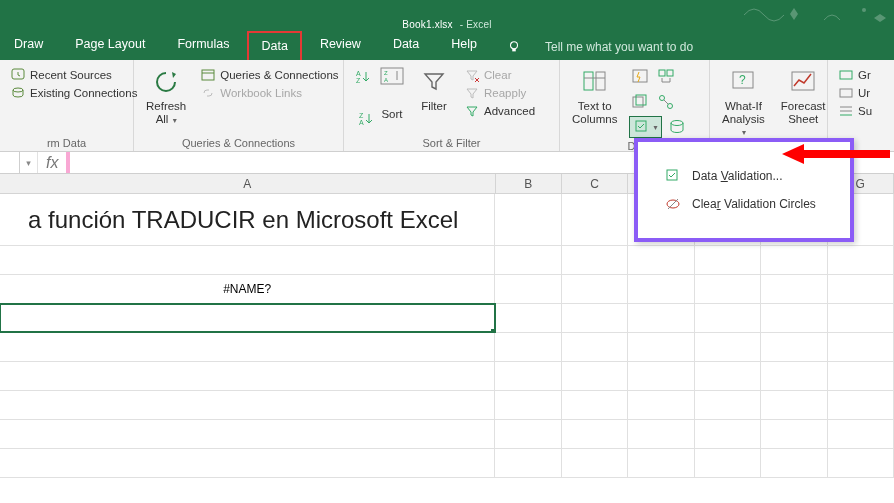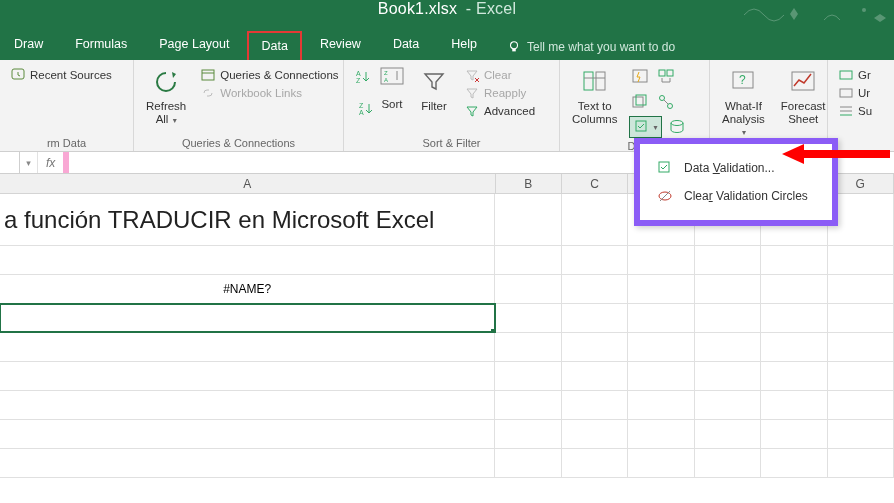--- a/index.html
+++ b/index.html
@@ -1,26 +1,26 @@
 <!DOCTYPE html>
 <html><head>
 <meta charset="utf-8">
 <style>
   * { box-sizing: border-box; margin: 0; padding: 0; font-family: "Segoe UI", Arial, sans-serif; }
   body { background: #fff; width: 894px; height: 503px; overflow: hidden; position: relative; }
   
-  .titlebar { background: #217346; height: 30px; display: flex; align-items: flex-start; justify-content: center; color: #fff; font-size: 16px; position: relative; }
+  .titlebar { background: #217346; height: 30px; display: flex; align-items: flex-end; justify-content: center; color: #fff; font-size: 10px; position: relative; }
   .titlebar-text { letter-spacing: 0.2px; }
   .titlebar-suffix { color: #d0e8dc; margin-left: 4px; }
   .titlebar-decor { position: absolute; right: 0; top: 0; width: 160px; height: 30px; opacity: 0.25; }
   
   .tabs { background: #217346; height: 30px; display: flex; align-items: flex-end; gap: 4px; }
   .tab-item { color: #fff; font-size: 12.5px; padding: 6px 12px 7px; cursor: pointer; border: 2px solid transparent; }
   .tab-item.active { background: #217346; border: 2px solid #e53935; border-bottom: none; }
-  .tell-me { display: flex; align-items: center; gap: 6px; color: #d0e8dc; font-size: 12px; padding: 6px 12px; cursor: text; }
+  .tell-me { display: flex; align-items: center; gap: 24px; color: #d0e8dc; font-size: 12px; padding: 6px 12px; cursor: text; }
   .lightbulb { width: 14px; height: 14px; }
   
   .ribbon { background: #f3f3f3; border-bottom: 1px solid #cfcfcf; height: 92px; display: flex; }
   .ribbon-group { border-right: 1px solid #d8d8d8; padding: 4px 8px 2px; display: flex; flex-direction: column; justify-content: space-between; }
   .ribbon-group-label { text-align: center; font-size: 11px; color: #666; padding-top: 2px; }
   .ribbon-body { display: flex; gap: 8px; flex: 1; }
   
   .ribbon-item-v { display: flex; flex-direction: column; align-items: center; gap: 2px; font-size: 11.5px; color: #333; cursor: pointer; padding: 2px 4px; }
   .ribbon-item-v .icon-box { width: 32px; height: 32px; display: flex; align-items: center; justify-content: center; }
   .ribbon-item-v .label-lines { text-align: center; line-height: 1.1; }
@@ -30,42 +30,42 @@
   .ribbon-item-h.disabled { color: #a7a7a7; text-align: right; }
   
   .stack { display: flex; flex-direction: column; gap: 0px; justify-content: flex-start; padding-top: 2px; }
   
   .small-btn { width: 22px; height: 22px; display: flex; align-items: center; justify-content: center; cursor: pointer; }
   .split-arrow { font-size: 8px; color: #666; margin-left: 1px; }
   
   .dv-split { display: flex; align-items: center; border: 1px solid #217346; background: #cde6da; padding: 2px 4px; cursor: pointer; gap: 2px; }
   
   
-  .dropdown { position: absolute; top: 138px; left: 634px; background: #fff; border: 6px solid #8b5cf6; box-shadow: 2px 2px 6px rgba(0,0,0,0.2); z-index: 50; font-size: 12px; min-width: 200px; padding: 10px; }
+  .dropdown { position: absolute; top: 138px; left: 634px; background: #fff; border: 4px solid #8b5cf6; box-shadow: 2px 2px 6px rgba(0,0,0,0.2); z-index: 50; font-size: 12px; min-width: 200px; padding: 20px; }
   .dropdown-item { display: flex; align-items: center; gap: 10px; padding: 5px 14px 5px 6px; cursor: pointer; color: #333; }
   .dropdown-icon { width: 18px; height: 18px; display: flex; align-items: center; justify-content: center; }
   
   
   .arrow-mark { position: absolute; top: 144px; left: 782px; z-index: 60; display: flex; align-items: center; }
   .arrow-head { width: 0; height: 0; border-top: 10px solid transparent; border-bottom: 10px solid transparent; border-right: 22px solid #ff0000; }
   .arrow-line { width: 86px; height: 8px; background: #ff0000; }
   
   
   .formula-bar { height: 22px; border-bottom: 1px solid #cfcfcf; display: flex; align-items: center; background: #fff; }
   .name-box { width: 20px; border-right: 1px solid #cfcfcf; height: 100%; }
   .name-drop { width: 18px; display: flex; align-items: center; justify-content: center; color: #888; font-size: 9px; border-right: 1px solid #e2e2e2; height: 100%; }
-  .fx-label { font-style: italic; font-size: 12px; color: #777; padding: 0 8px; border-right: 6px solid #f9a8d4; height: 100%; display: flex; align-items: center; }
+  .fx-label { font-style: italic; font-size: 16px; color: #777; padding: 0 8px; border-right: 4px solid #f9a8d4; height: 100%; display: flex; align-items: center; }
   .col-headers { display: flex; height: 20px; border-bottom: 1px solid #d4d4d4; }
   .ch { background: #f0f0f0; border-right: 1px solid #d4d4d4; font-size: 12px; color: #555; display: flex; align-items: center; justify-content: center; }
   .rows { }
   .row { display: flex; height: 29px; border-bottom: 1px solid #e0e0e0; }
   .row.tall { height: 52px; }
   .cell { border-right: 1px solid #e0e0e0; font-size: 12px; display: flex; align-items: center; padding: 0 4px; overflow: hidden; }
   .cell.center { justify-content: center; }
-  .big-text { font-size: 24px; color: #222; white-space: nowrap; font-family: Arial, sans-serif; }
+  .big-text { font-size: 24px; color: #222; white-space: nowrap; font-family: Arial, sans-serif; margin-left: 24px; }
   .selected-cell { outline: 2px solid #217346; outline-offset: -1px; position: relative; }
   .fill-handle { position: absolute; right: -3px; bottom: -3px; width: 6px; height: 6px; background: #217346; }
   
   .colA { width: 500px; }
   .colB { width: 67px; }
   .colC { width: 67px; }
   .colD { width: 67px; }
   .colE { width: 67px; }
   .colF { width: 67px; }
   .colG { width: 67px; }
@@ -84,22 +84,22 @@
     <path d="M10 15 q10 -12 20 0 q10 12 20 0" stroke="#fff" fill="none" stroke-width="1"></path>
     <path d="M60 8 l4 6 l-4 6 l-4 -6 z" fill="#fff"></path>
     <path d="M90 20 q8 -10 16 0" stroke="#fff" fill="none"></path>
     <circle cx="130" cy="10" r="2" fill="#fff"></circle>
     <path d="M140 18 l6 -4 l6 4 l-6 4 z" fill="#fff"></path>
   </svg>
 </div>
 
 <div class="tabs">
   <div class="tab-item">Draw</div>
+  <div class="tab-item">Page Layout</div>
   <div class="tab-item">Formulas</div>
-  <div class="tab-item">Page Layout</div>
   <div class="tab-item active">Data</div>
   <div class="tab-item">Review</div>
   <div class="tab-item">Data</div>
   <div class="tab-item">Help</div>
   <div class="tell-me">
     <svg class="lightbulb" viewBox="0 0 16 16">
         <circle cx="8" cy="6" r="4" fill="none" stroke="#fff" stroke-width="1.2"></circle>
         <rect x="6" y="10" width="4" height="3" fill="#fff"></rect>
       </svg>
     <span>Tell me what you want to do</span>
@@ -112,20 +112,29 @@
     <div class="stack ribbon-body" style="flex-direction:column">
       <div class="ribbon-item-h">
         <span class="small-icon">
             <svg width="16" height="16">
               <rect x="2" y="2" width="12" height="10" rx="2" fill="none" stroke="#5b8a3c"></rect>
               <path d="M8 5 v3 l2 1" stroke="#5b8a3c" fill="none"></path>
             </svg>
           </span>
         <span>Recent Sources</span>
       </div>
+      <div class="ribbon-item-h">
+        <span class="small-icon">
+            <svg width="16" height="16">
+              <ellipse cx="8" cy="5" rx="5" ry="2" fill="none" stroke="#5b8a3c"></ellipse>
+              <path d="M3 5 v5 a5 2 0 0 0 10 0 v-5" fill="none" stroke="#5b8a3c"></path>
+            </svg>
+          </span>
+        <span>Existing Connections</span>
+      </div>
     </div>
     <div class="ribbon-group-label">rm Data</div>
   </div>
 
   <div class="ribbon-group" style="width:210px">
     <div class="ribbon-body">
       <div class="ribbon-item-v">
         <div class="icon-box">
             <svg width="28" height="28">
               <path d="M14 5 a9 9 0 1 0 9 9" fill="none" stroke="#2a7a43" stroke-width="2"></path>
@@ -153,21 +162,21 @@
             </span>
           <span>Workbook Links</span>
         </div>
       </div>
     </div>
     <div class="ribbon-group-label">Queries &amp; Connections</div>
   </div>
 
   <div class="ribbon-group" style="width:216px">
     <div class="ribbon-body">
-      <div class="stack" style="gap:10px;align-items:center">
+      <div class="stack" style="gap:20px;align-items:center">
         <div style="display:flex;gap:4px">
           <div class="small-btn">
               <svg width="18" height="18">
                 <text x="2" y="8" font-size="7" fill="#3a6">A</text>
                 <text x="2" y="15" font-size="7" fill="#3a6">Z</text>
                 <path d="M12 4 v9 M9 10 l3 3 l3 -3" stroke="#3a6" fill="none"></path>
               </svg>
             </div>
           <div class="ribbon-item-v" style="padding:0">
             <div class="icon-box" style="width:28px;height:22px">

